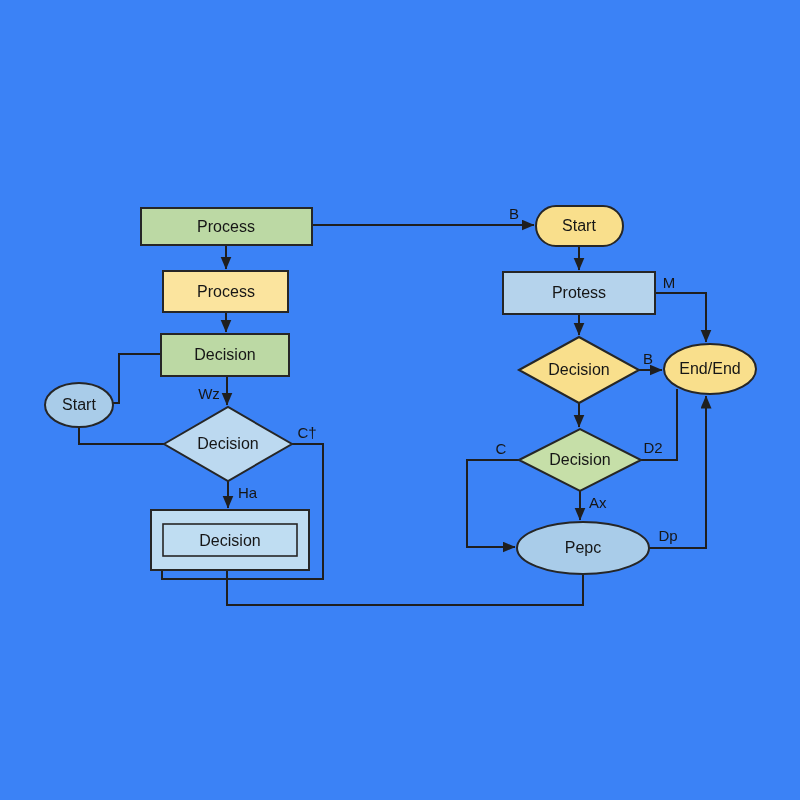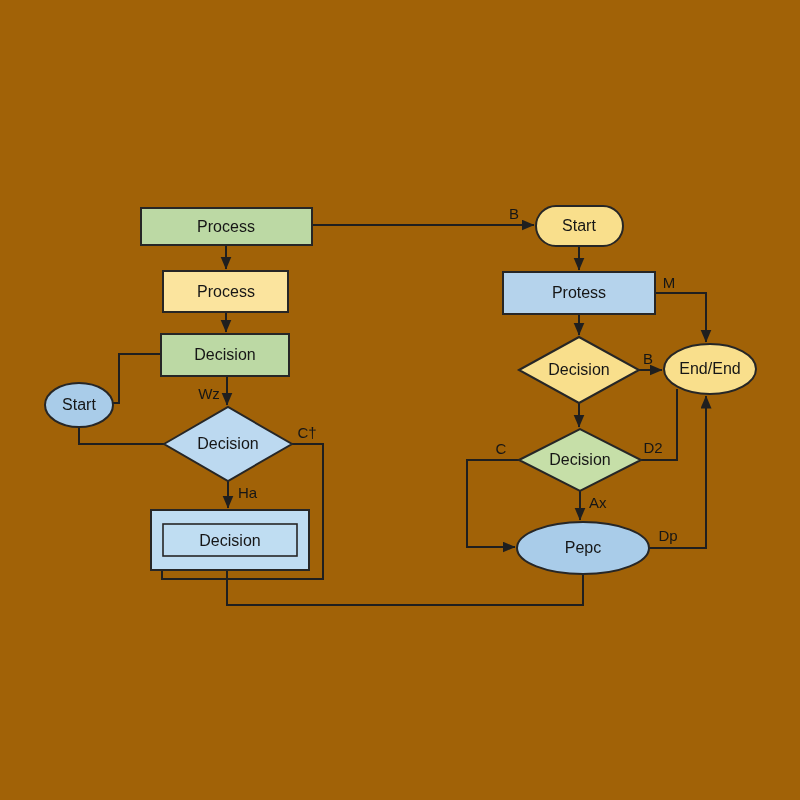--- a/index.html
+++ b/index.html
@@ -1,21 +1,21 @@
 <!DOCTYPE html>
 <html><head>
 <meta charset="utf-8">
 <style>
   html, body { margin: 0; padding: 0; background: #ffffff; }
   .stage {
     position: relative;
     width: 800px;
     height: 800px;
     margin: 0 auto;
-    background: #a16207;
+    background: #3b82f6;
     font-family: "Liberation Sans", sans-serif;
   }
   svg { display: block; }
   .edge {
     fill: none;
     stroke: #1f1f1f;
     stroke-width: 2;
     stroke-linejoin: miter;
   }
   .shape {

